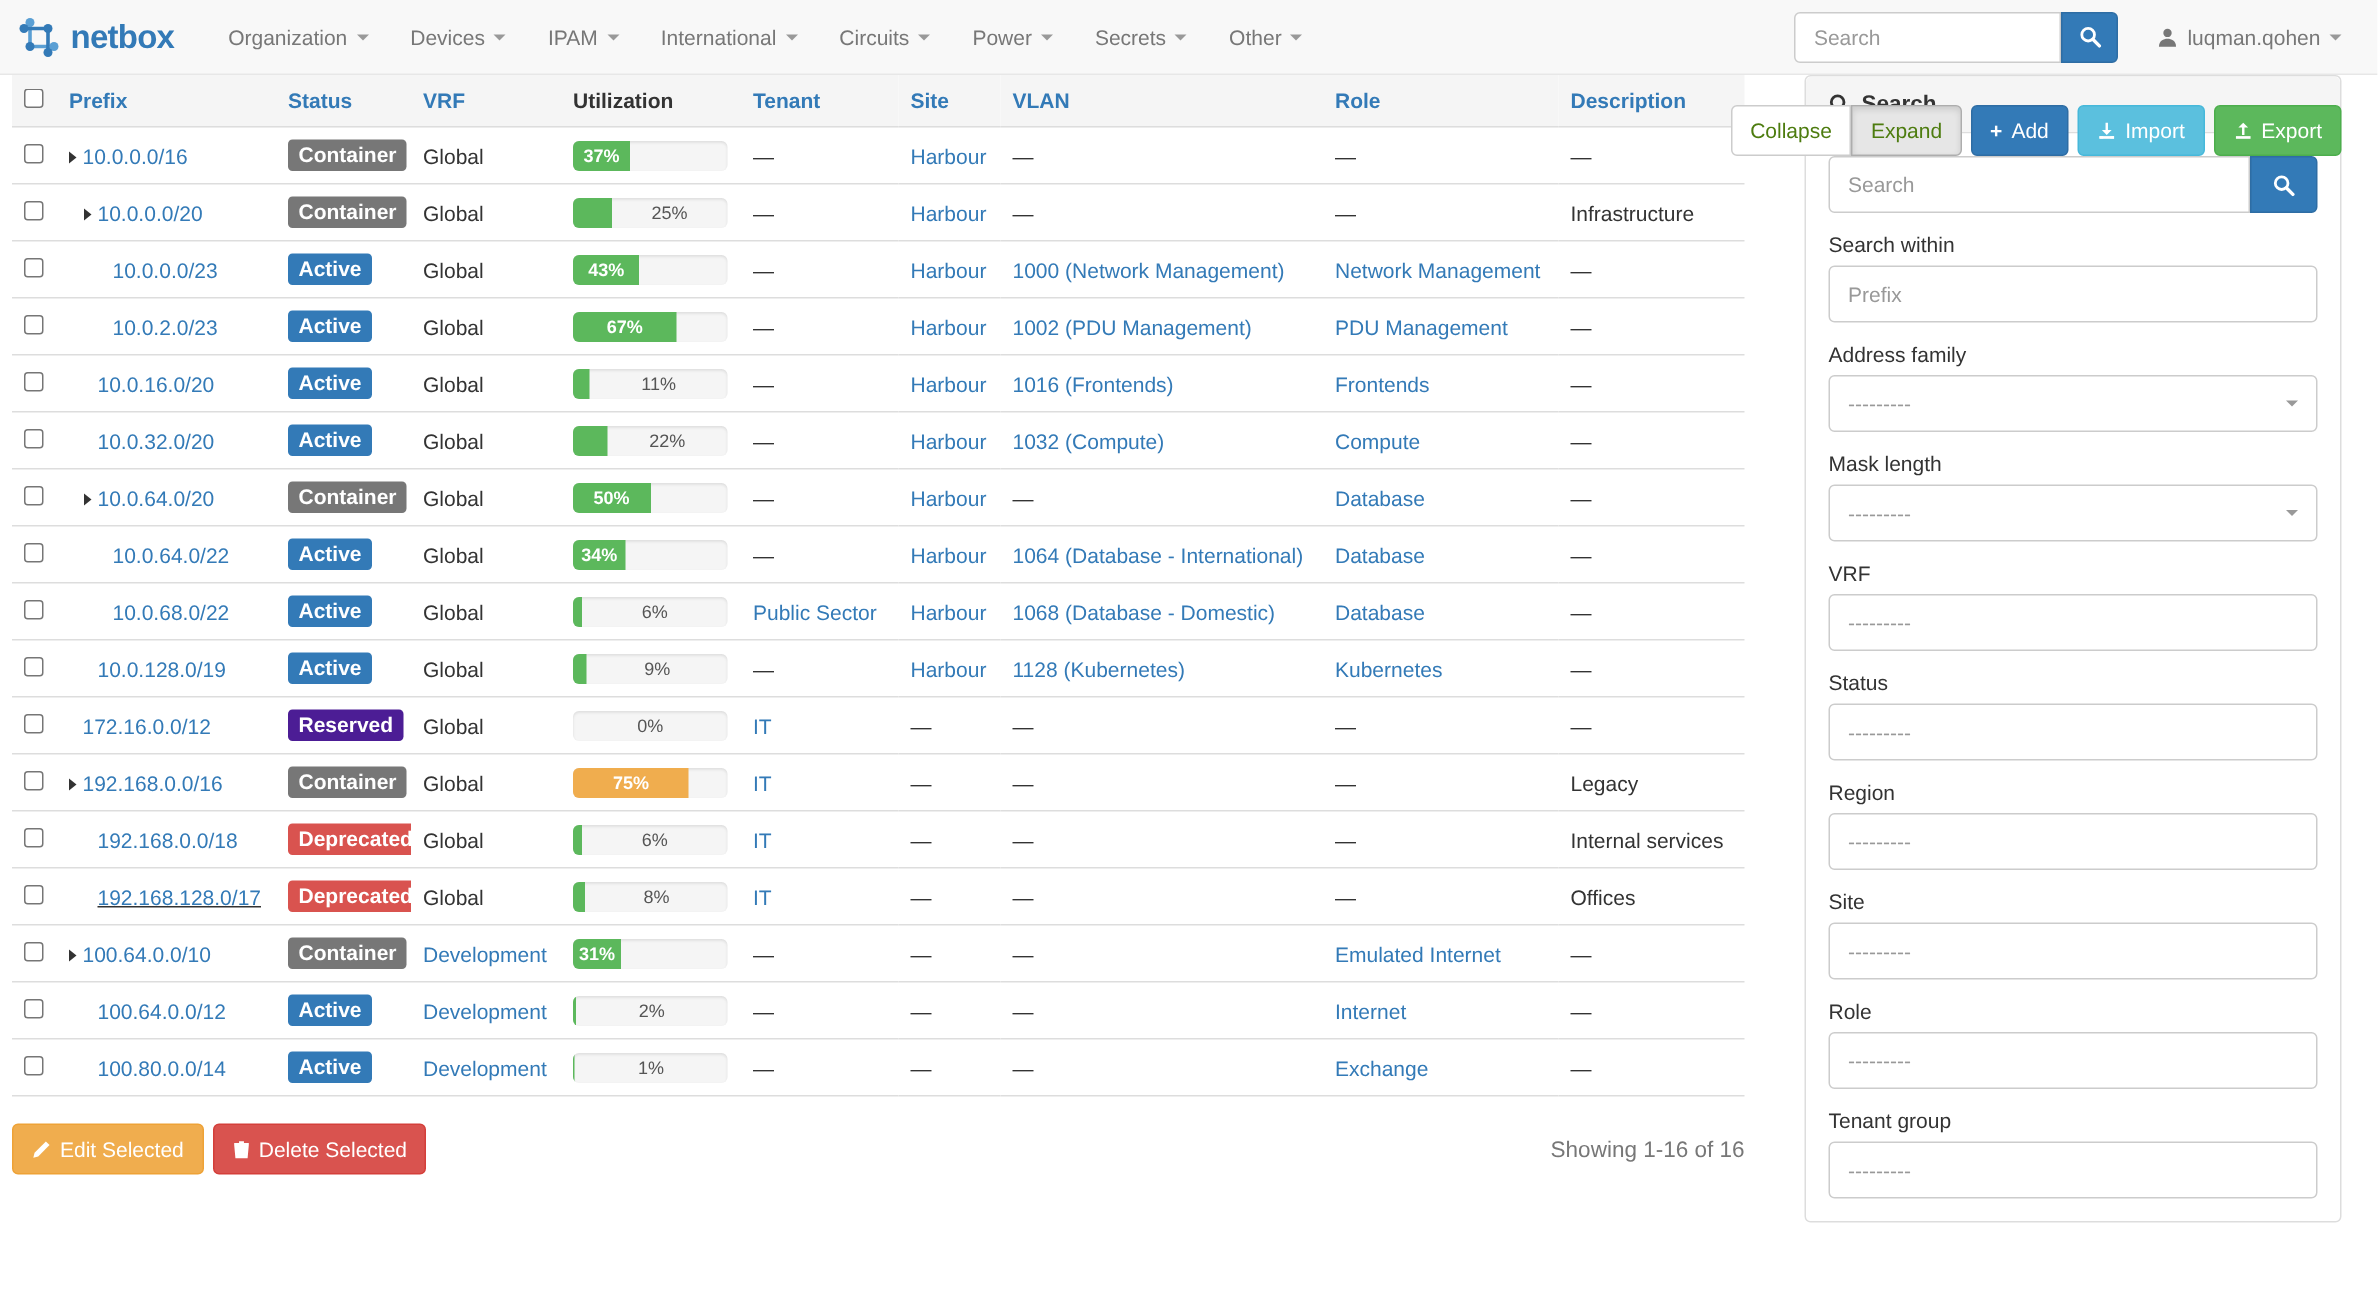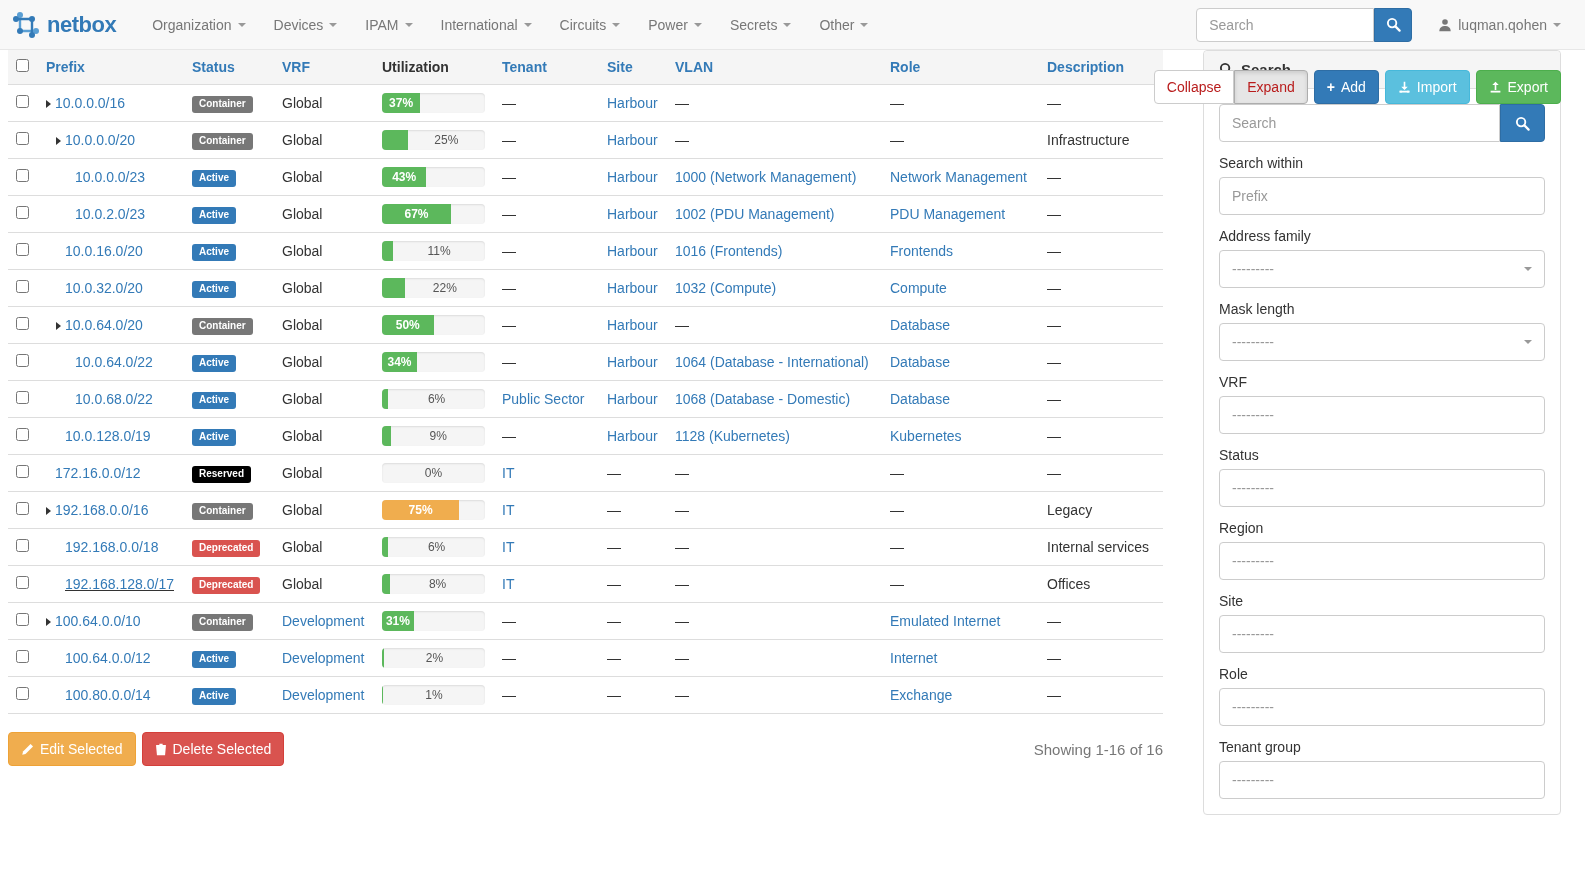--- a/index.html
+++ b/index.html
@@ -24,21 +24,21 @@
   .btn-search { width:38px; height:34px; background:#337ab7; border:1px solid #2e6da4;
     border-radius:0 4px 4px 0; display:flex; align-items:center; justify-content:center; cursor:pointer; }
   .user-menu { display:flex; align-items:center; gap:6px; color:#777; cursor:pointer; }
 
   
   .content { padding:0 24px 0 8px; position:relative; }
   .toolbar { position:absolute; top:20px; right:24px; display:flex; gap:6px; }
   .btn { height:34px; padding:6px 12px; border-radius:4px; font-size:14px; font-family:inherit;
     display:inline-flex; align-items:center; gap:6px; cursor:pointer; border:1px solid transparent; }
   .btn-group { display:flex; gap:0; }
-  .btn-default { background:#fff; border-color:#ccc; color:#b91c1c; }
+  .btn-default { background:#fff; border-color:#ccc; color:#4d7c0f; }
   .btn-default.first { border-radius:4px 0 0 4px; }
   .btn-default.active { background:#e6e6e6; border-color:#adadad; border-radius:0 4px 4px 0;
     box-shadow:inset 0 2px 4px rgba(0,0,0,.12); }
   .btn-primary { background:#337ab7; border-color:#2e6da4; color:#fff; }
   .btn-info { background:#5bc0de; border-color:#46b8da; color:#fff; }
   .btn-success { background:#5cb85c; border-color:#4cae4c; color:#fff; }
   .btn-warning { background:#f0ad4e; border-color:#eea236; color:#fff; }
   .btn-danger { background:#d9534f; border-color:#d43f3a; color:#fff; }
   h1 { font-size:36px; font-weight:500; color:#222; padding:38px 0 16px 0; }
 
@@ -61,21 +61,21 @@
   .col-status { width:90px; }
   .col-vrf { width:100px; }
   .col-util { width:120px;margin-left:48px; }
   .col-tenant { width:105px; }
   .col-site { width:68px; }
   .col-vlan { width:215px; }
   .col-role { width:157px; }
   .lnk { color:#337ab7; cursor:pointer; }
   .caret-r { display:inline-block; width:0; height:0; border-left:5px solid #333;
     border-top:4px solid transparent; border-bottom:4px solid transparent; margin-right:4px; cursor:pointer; }
-  .badge { display:inline-block; color:#fff; font-size:10px; font-weight:bold;
+  .badge { display:inline-block; color:#fff; font-size:14px; font-weight:bold;
     padding:3px 7px 4px; border-radius:3px; line-height:1; }
   .progress { position:relative; width:103px; height:20px; background:#f5f5f5; border-radius:4px;
     box-shadow:inset 0 1px 2px rgba(0,0,0,.1); overflow:hidden; }
   .progress .fill { position:absolute; left:0; top:0; bottom:0; }
   .progress .lab { position:absolute; top:0; height:20px; line-height:20px; font-size:12px;
     text-align:center; }
   .lab.in { color:#fff; font-weight:bold; }
   .lab.out { color:#555; }
   .dash { color:#333; }
 
@@ -464,21 +464,21 @@
     <td class="col-role"><a class="lnk">Kubernetes</a></td>
     <td class="col-desc"><span class="dash">—</span></td>
   </tr>
 
   <tr>
     <td class="col-check"><input type="checkbox" style=""></td>
     <td class="col-prefix">
       <span class="pfx" style="padding-left: 9px;"><a class="lnk">172.16.0.0/12</a></span>
     </td>
     <td class="col-status">
-      <span class="badge" style="background: #000000;">Reserved</span>
+      <span class="badge" style="background: #4c1d95;">Reserved</span>
     </td>
     <td class="col-vrf">Global</td>
     <td class="col-util">
       <div class="progress">
         <div class="fill" style="width: 0%; background: rgb(92, 184, 92);"></div>
                   <span class="lab out" style="left: 0%; width: 100%;">0%</span>
       </div>
     </td>
     <td class="col-tenant"><a class="lnk">IT</a></td>
     <td class="col-site"><span class="dash">—</span></td>

